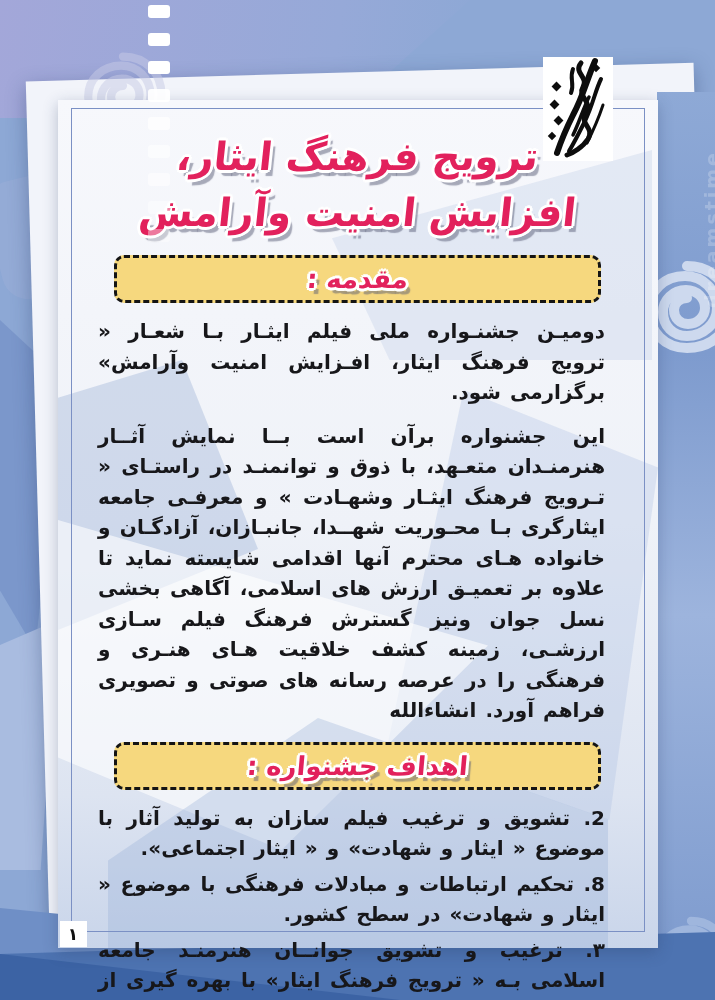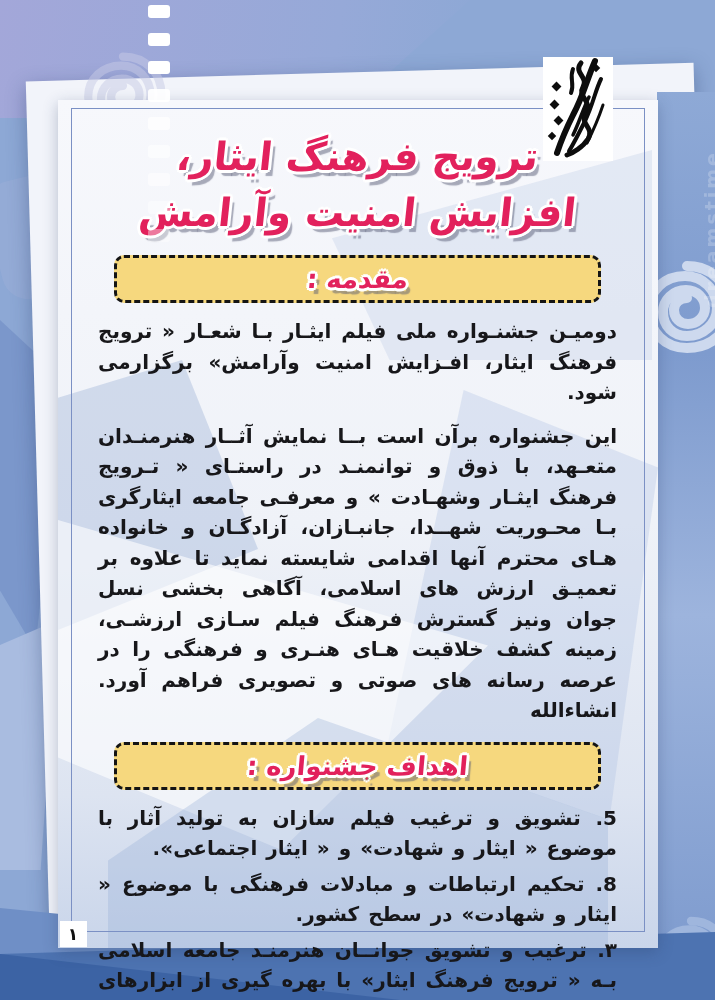--- a/index.html
+++ b/index.html
@@ -79,21 +79,21 @@
     text-shadow:-2px -2px 0 #fff,2px -2px 0 #fff,-2px 2px 0 #fff,2px 2px 0 #fff,
       0 -3px 0 #fff,0 3px 0 #fff,-3px 0 0 #fff,3px 0 0 #fff,
       5px 6px 1px rgba(88,92,118,.5);}
   .title-wrap{text-align:center;margin-bottom:4px;}
   .title-line{font-size:39px;line-height:56px;transform:skewX(-6deg);}
   .banner{margin:14px 16px 0 16px;height:42px;background:#f6d87e;
     border:3px dashed #141414;border-radius:10px;
     display:flex;align-items:center;justify-content:center;}
   .banner-text{font-size:26px;transform:skewX(-5deg);}
   .body-text{direction:rtl;text-align:justify;font-weight:bold;color:#17171a;
-    font-size:20px;line-height:30.5px;word-spacing:2px;margin:13px 0 0 0;}
+    font-size:20px;line-height:30.5px;word-spacing:2px;margin:13px 12px 0 0;}
   .goal-item{margin-bottom:5px;}
   .page-num{position:absolute;left:1.5px;bottom:1.5px;width:27px;height:26px;background:#ffffff;
     display:flex;align-items:center;justify-content:center;z-index:6;
     font-size:17px;font-weight:bold;color:#101010;}
 </style>
 </head>
 <body>
 
 <div class="stage">
 
@@ -148,21 +148,21 @@
       </div>
 
       <p class="body-text">دومیـن جشنـواره ملی فیلم ایثـار بـا شعـار « ترویج فرهنگ ایثار، افـزایش امنیت وآرامش» برگزارمی شود.</p>
       <p class="body-text">این جشنواره برآن است بــا نمایش آثــار هنرمنـدان متعـهد، با ذوق و توانمنـد در راستـای « تـرویج فرهنگ ایثـار وشهـادت » و معرفـی جامعه ایثارگری بـا محـوریت شهــدا، جانبـازان، آزادگـان و خانواده هـای محترم آنها اقدامی شایسته نماید تا علاوه بر تعمیـق ارزش های اسلامی، آگاهی بخشی نسل جوان ونیز گسترش فرهنگ فیلم سـازی ارزشـی، زمینه کشف خلاقیت هـای هنـری و فرهنگی را در عرصه رسانه های صوتی و تصویری فراهم آورد. انشاءالله</p>
 
       <div class="banner" style="margin-top:16px;">
         <span class="deco-text banner-text">اهداف جشنواره :</span>
       </div>
 
       <div class="body-text">
-        <div class="goal-item">5. تشویق و ترغیب فیلم سازان به تولید آثار با موضوع « ایثار و شهادت» و « ایثار اجتماعی».</div>
+        <div class="goal-item">2. تشویق و ترغیب فیلم سازان به تولید آثار با موضوع « ایثار و شهادت» و « ایثار اجتماعی».</div>
         <div class="goal-item">8. تحکیم ارتباطات و مبادلات فرهنگی با موضوع « ایثار و شهادت» در سطح کشور.</div>
         <div class="goal-item">۳. ترغیب و تشویق جوانــان هنرمنـد جامعه اسلامی بـه « ترویج فرهنگ ایثار» با بهره گیری از ابزارهای هنری .</div>
       </div>
     </div>
 
     <div class="page-num">۱</div>
   </div>
 
   <div class="film-strip">
     <div class="film-dash"></div>

